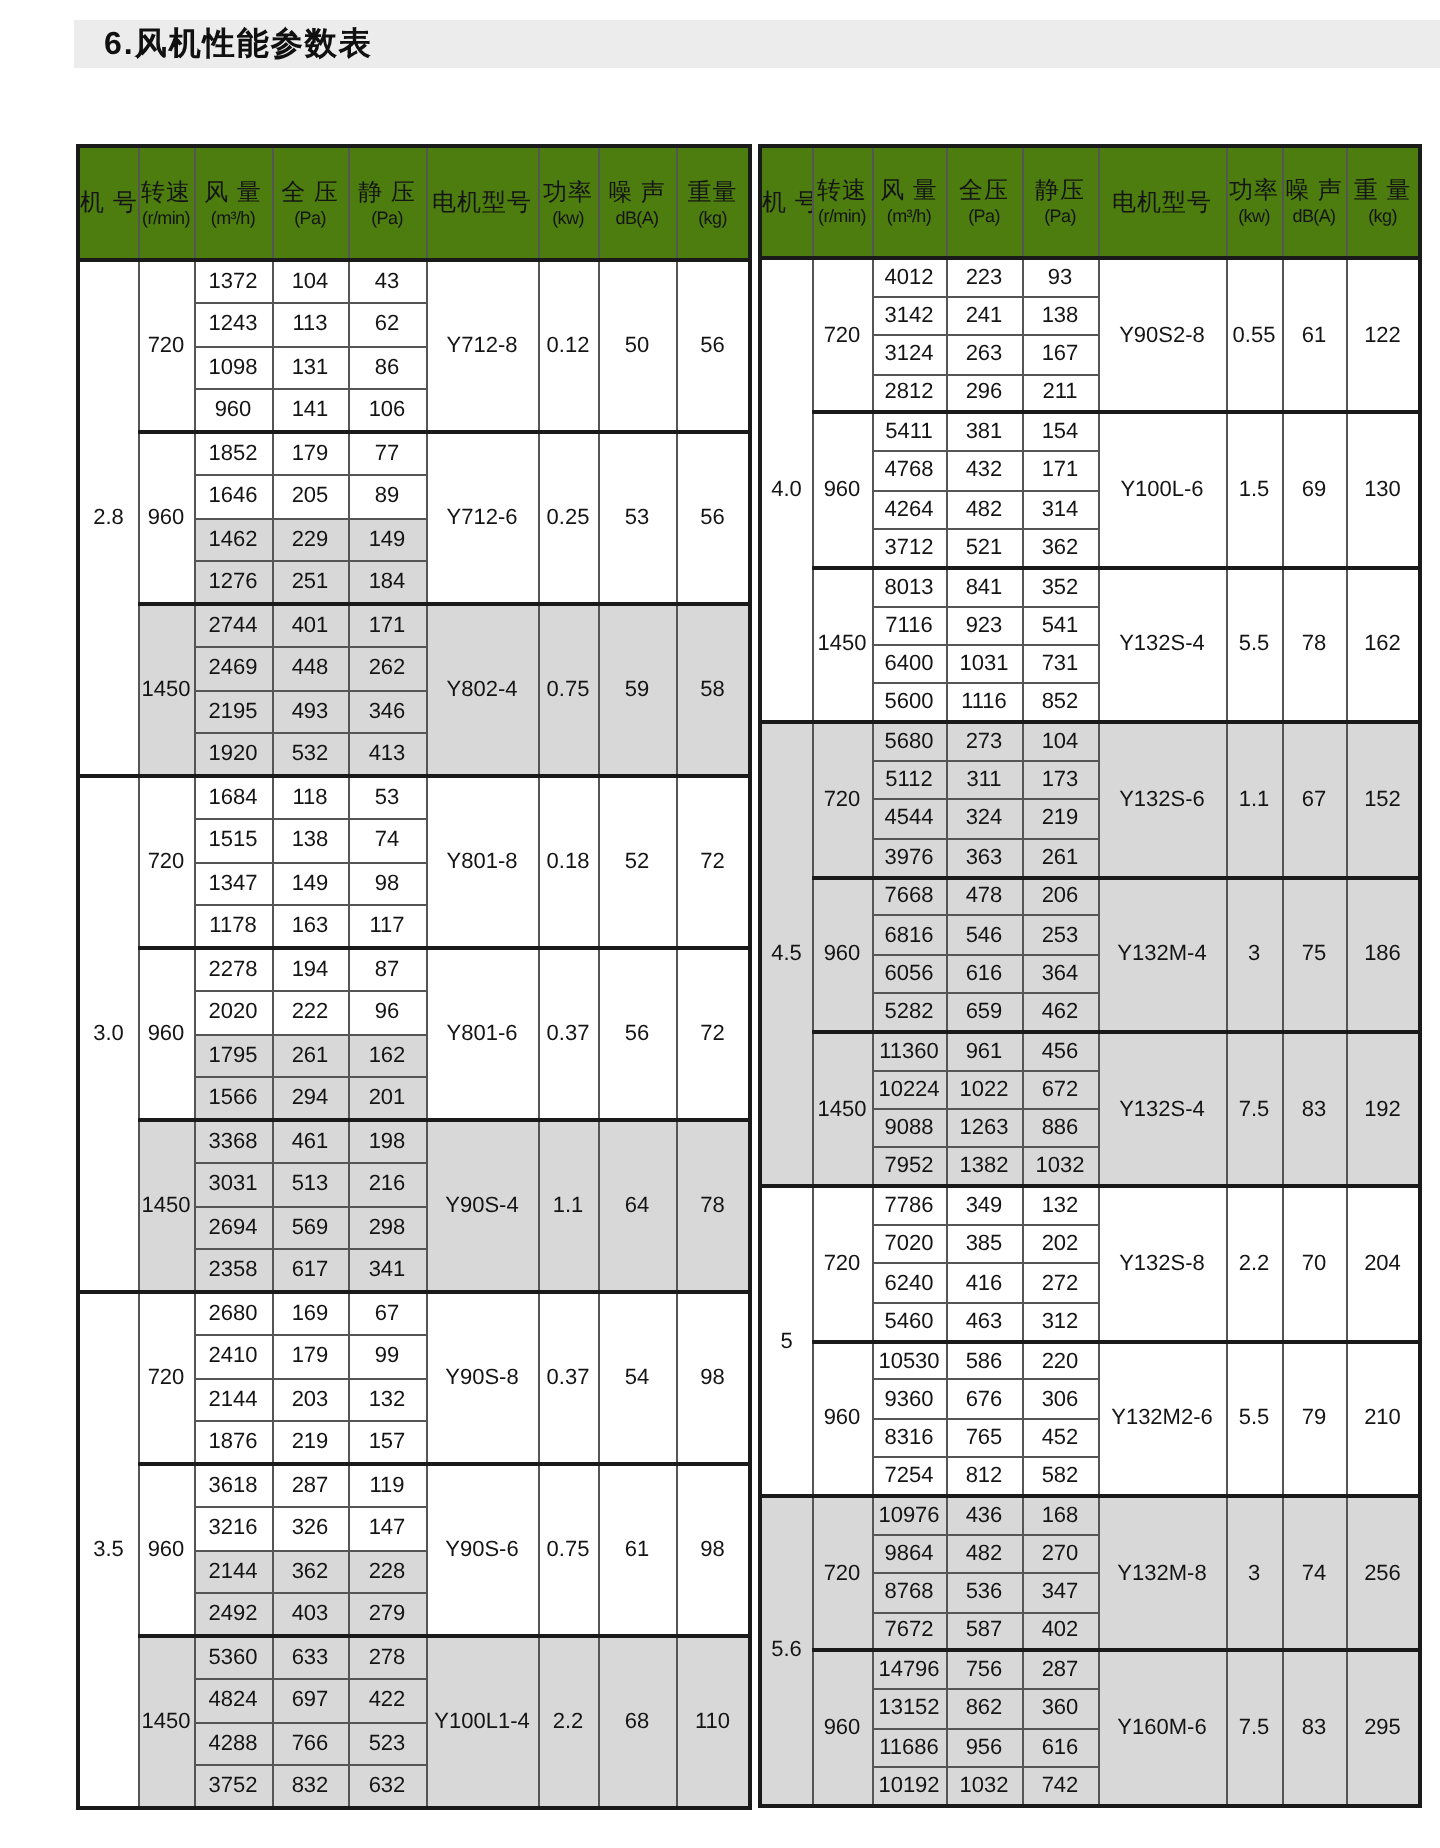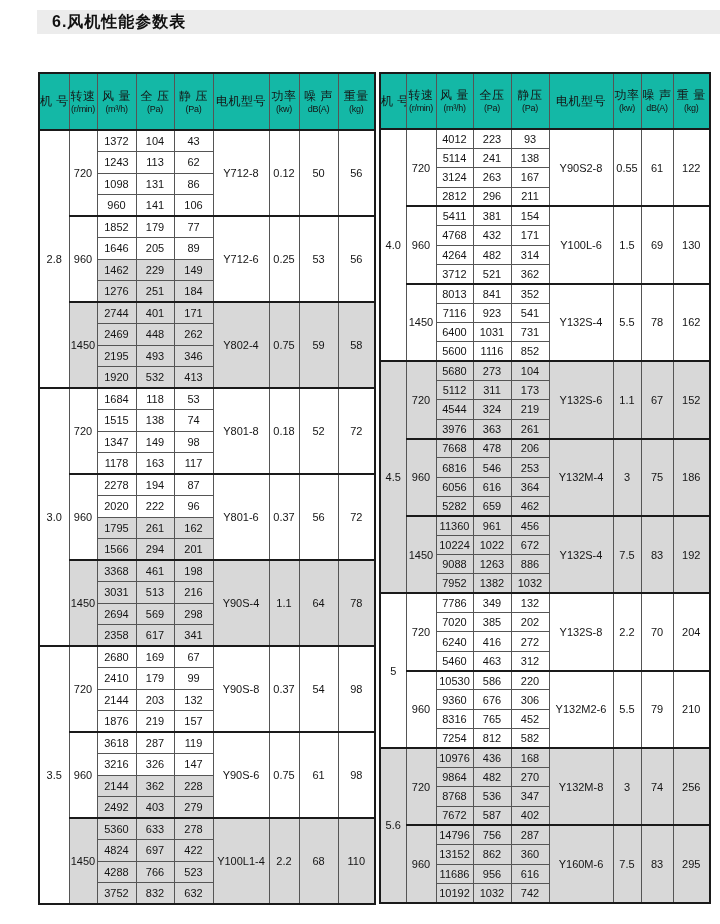--- a/index.html
+++ b/index.html
@@ -10,21 +10,21 @@
   }
   .title-band{position:absolute;left:37px;top:10px;width:683px;height:24px;background:#ececec;}
   .page-title{position:absolute;left:52px;top:12px;font-size:16px;font-weight:bold;color:#101010;letter-spacing:1px;}
   table.tbl{position:absolute;border-collapse:collapse;table-layout:fixed;border:2px solid #1a1a1a;background:#ffffff;}
   .tbl-left{left:38px;top:72px;width:336px;height:831px;}
   .tbl-right{left:379px;top:72px;width:330px;height:830px;}
   .tbl th,.tbl td{
     border:1px solid #555555;padding:0;margin:0;text-align:center;vertical-align:middle;
     overflow:hidden;white-space:nowrap;color:#141414;
   }
-  .tbl th{font-weight:normal;border-bottom:2px solid #1a1a1a;background:#14b8a6;}
+  .tbl th{font-weight:normal;border-bottom:2px solid #1a1a1a;background:#4d7c0f;}
   .tbl th .l1{font-size:12px;line-height:15px;letter-spacing:0.5px;}
   .tbl th .l2{font-size:9px;line-height:11px;letter-spacing:-0.3px;}
   .tbl td.num{font-size:11px;}
   .tbl td.mno{font-size:11px;}
   .tbl .gtop{border-top:2px solid #1a1a1a;}
   .tbl .shaded{background:#d8d8d8;}
 </style>
 </head>
 <body>
 
@@ -370,21 +370,21 @@
           <td rowspan="4" class="num gtop">720</td>
           <td class="num gtop">4012</td>
           <td class="num gtop">223</td>
           <td class="num gtop">93</td>
           <td rowspan="4" class="num gtop">Y90S2-8</td>
           <td rowspan="4" class="num gtop">0.55</td>
           <td rowspan="4" class="num gtop">61</td>
           <td rowspan="4" class="num gtop">122</td>
         </tr>
         <tr style="height: 19.35px;">
-          <td class="num">5114</td>
+          <td class="num">3142</td>
           <td class="num">241</td>
           <td class="num">138</td>
         </tr>
         <tr style="height: 19.35px;">
           <td class="num">3124</td>
           <td class="num">263</td>
           <td class="num">167</td>
         </tr>
         <tr style="height: 19.35px;">
           <td class="num">2812</td>

